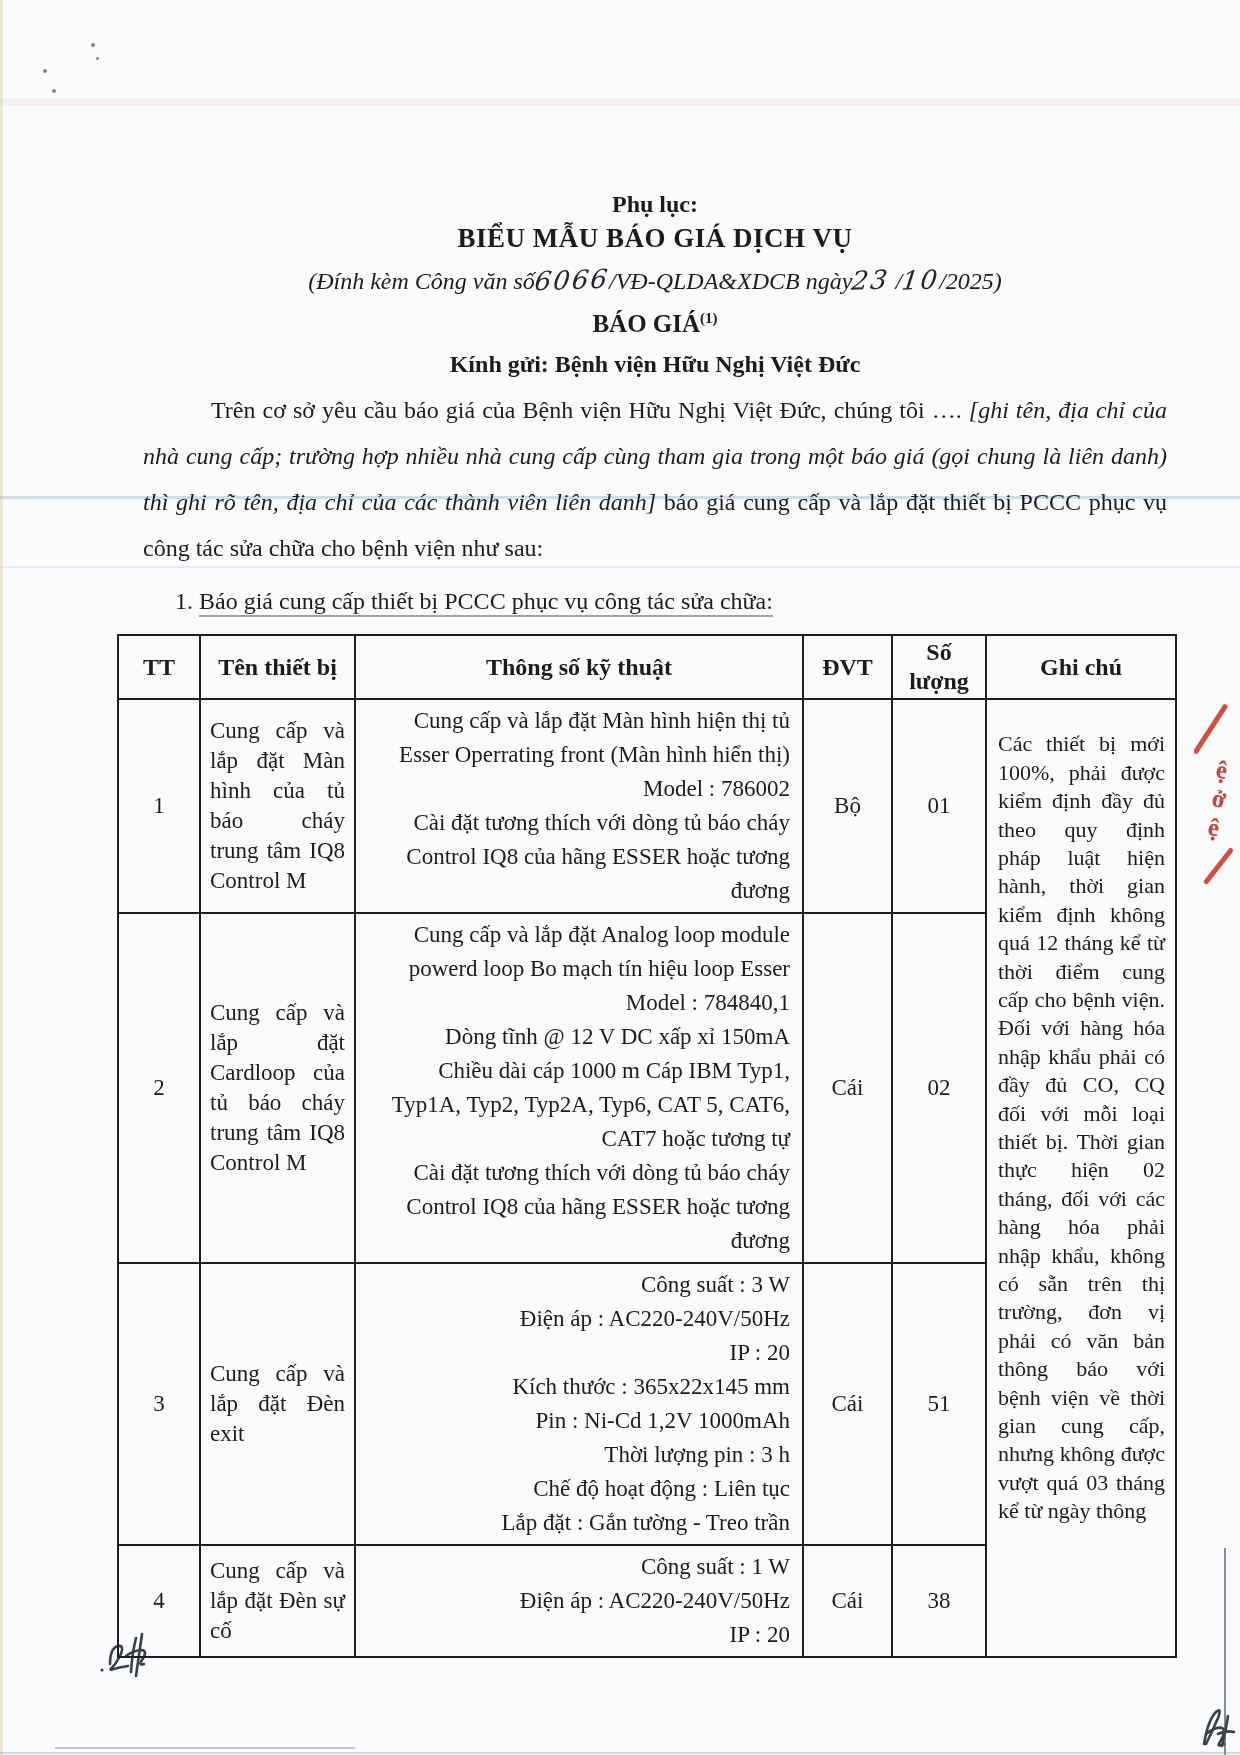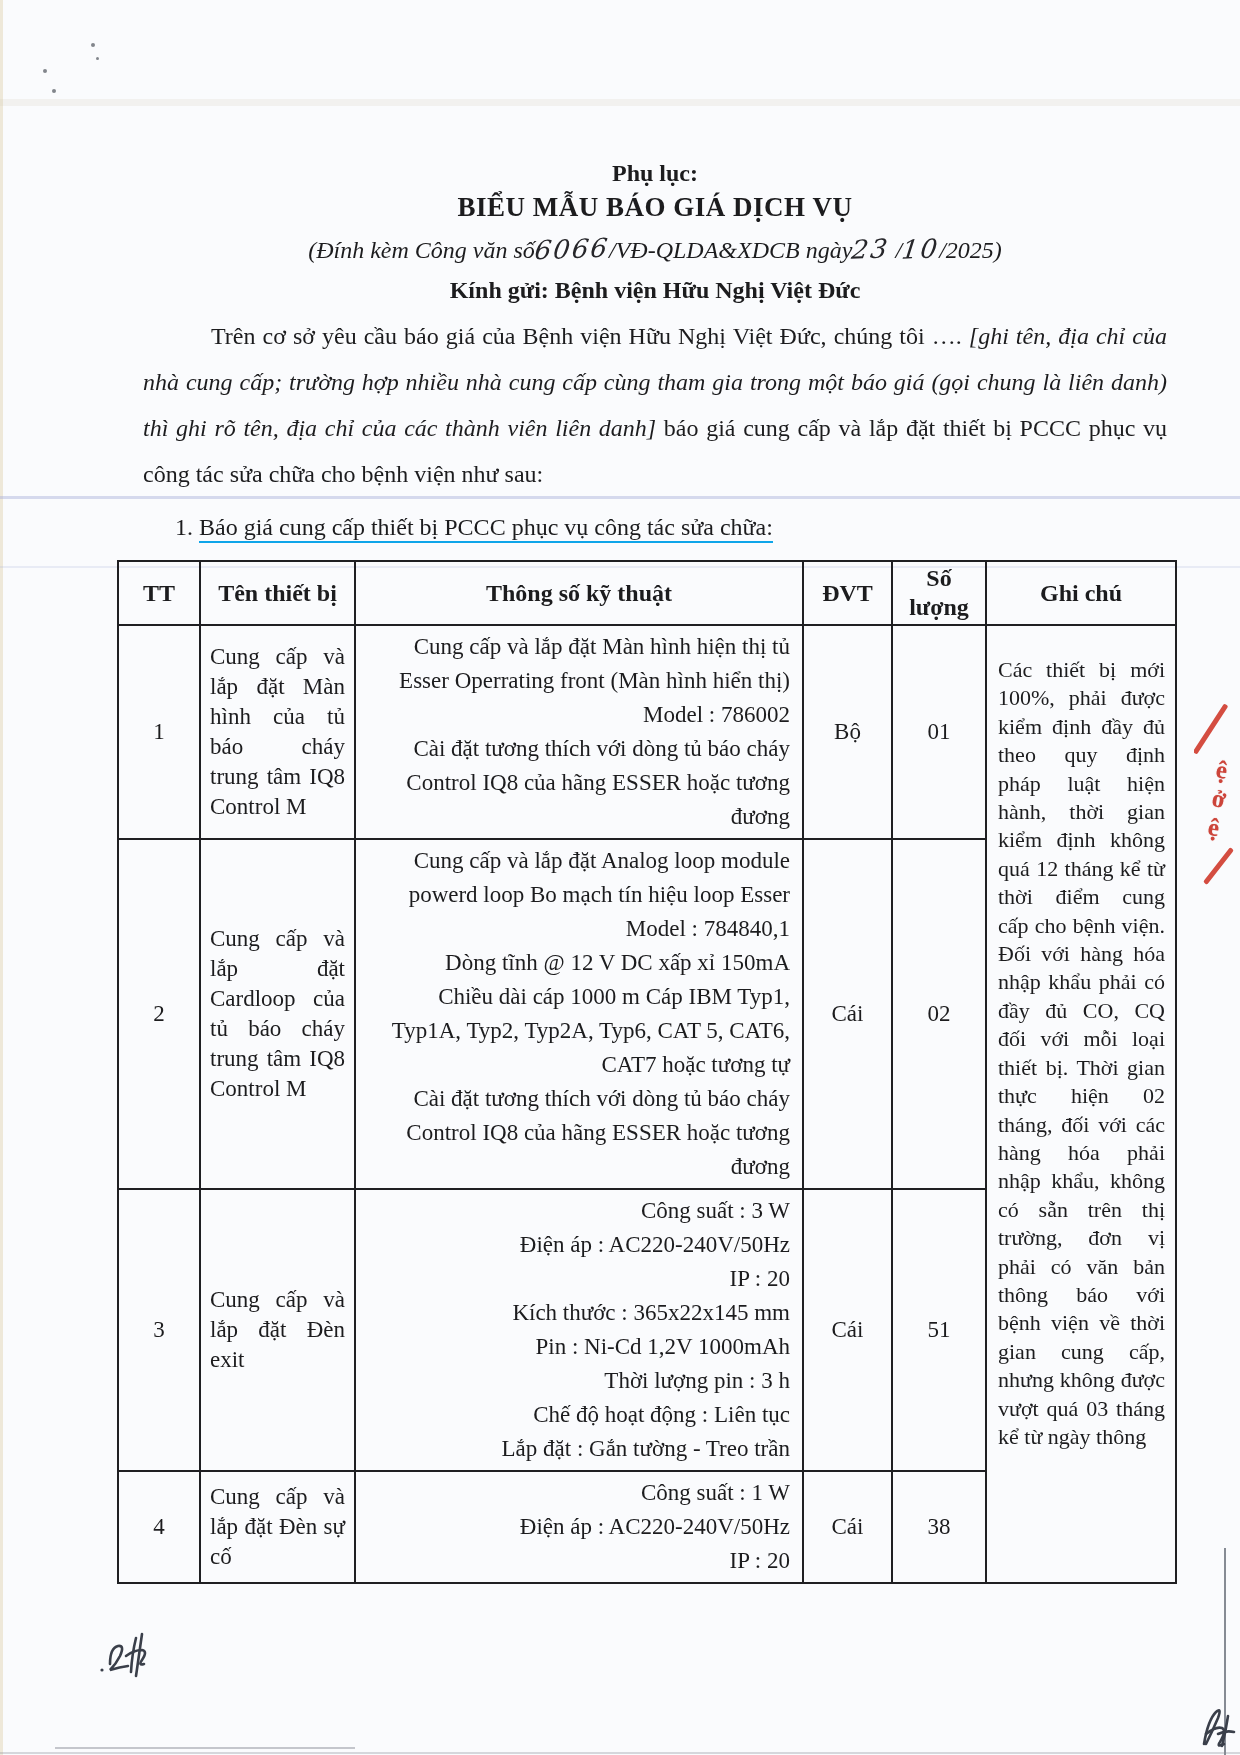--- a/index.html
+++ b/index.html
@@ -13,40 +13,40 @@
     color:#1c1c1e;
   }
   .page::before{ 
     content:"";position:absolute;left:0;top:0;width:3px;height:100%;
     background:rgba(214,198,150,.35);
   }
   .content{
     position:absolute;left:143px;top:160px;width:1024px;
   }
   p{margin:0;}
-  .center{text-align:center;}
+  .center{text-align:center;margin-top:31px;}
   .appendix{font-size:24px;font-weight:bold;}
   .doc-title{font-size:27px;font-weight:bold;margin-top:5px;letter-spacing:.5px;}
   .attach{font-size:24px;font-style:italic;margin-top:11px;}
   .hw{
     font-family:"DejaVu Serif",serif;font-style:italic;display:inline-block;
     transform:skewX(-9deg) rotate(-2deg);font-size:26px;letter-spacing:2px;
     color:#26262a;
   }
   .instruction{font-size:24px;font-weight:bold;margin-top:27px;text-align:left;}
   .quote-title{font-size:25px;font-weight:bold;margin-top:15px;}
   .quote-title sup{font-size:15px;}
   .salutation{font-size:24px;font-weight:bold;margin-top:13px;}
   .intro{
     font-size:24px;line-height:46px;text-align:justify;
     text-indent:68px;margin-top:9px;
   }
   .intro .it{font-style:italic;}
   .section-heading{font-size:24px;margin-top:17px;margin-left:32px;}
-  .section-heading .u{border-bottom:2px solid #0ea5e9;padding-bottom:1px;}
+  .section-heading .u{border-bottom:2px solid #a3a3a3;padding-bottom:1px;}
 
   table.quote{
     border-collapse:collapse;table-layout:fixed;
     width:1058px;margin-left:-26px;margin-top:19px;
     font-size:23px;
   }
   table.quote th,table.quote td{
     border:2px solid #1f1f22;
   }
   table.quote th{
@@ -144,20 +144,21 @@
 
   <div class="content">
 
     <p class="appendix center">Phụ lục:</p>
 
     <p class="doc-title center">BIỂU MẪU BÁO GIÁ DỊCH VỤ</p>
 
     <p class="attach center"><span>(Đính kèm Công văn số</span><span class="hw">6066</span><span>/VĐ-QLDA&amp;XDCB ngày</span><span class="hw">23</span><span> /</span><span class="hw">10</span><span>/2025)</span></p>
 
 
+    <p class="quote-title center"><span>BÁO GIÁ</span><sup>(1)</sup></p>
 
     <p class="salutation center">Kính gửi: Bệnh viện Hữu Nghị Việt Đức</p>
 
     <p class="intro">
       <span>Trên cơ sở yêu cầu báo giá của Bệnh viện Hữu Nghị Việt Đức, chúng tôi ….</span>
       <span class="it">[ghi tên, địa chỉ của nhà cung cấp; trường hợp nhiều nhà cung cấp cùng tham gia trong một báo giá (gọi chung là liên danh) thì ghi rõ tên, địa chỉ của các thành viên liên danh]</span>
       <span>báo giá cung cấp và lắp đặt thiết bị PCCC phục vụ công tác sửa chữa cho bệnh viện như sau:</span>
     </p>
 
     <p class="section-heading">

